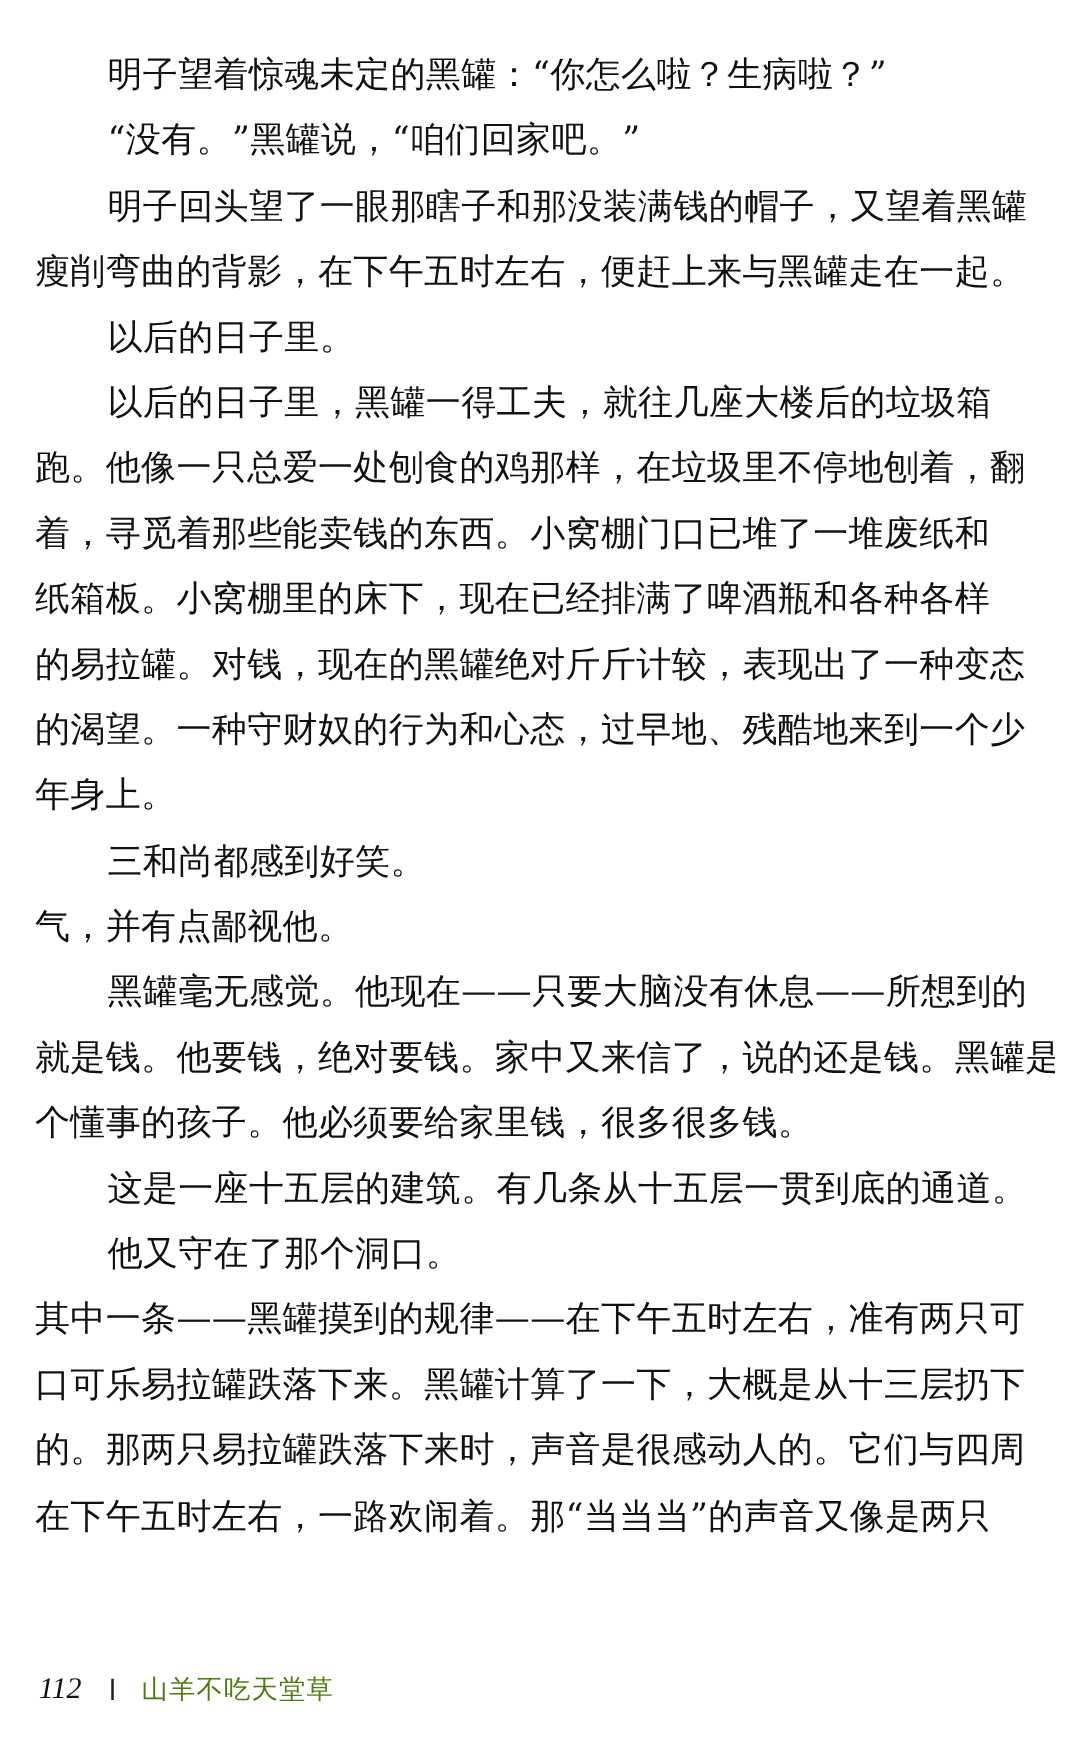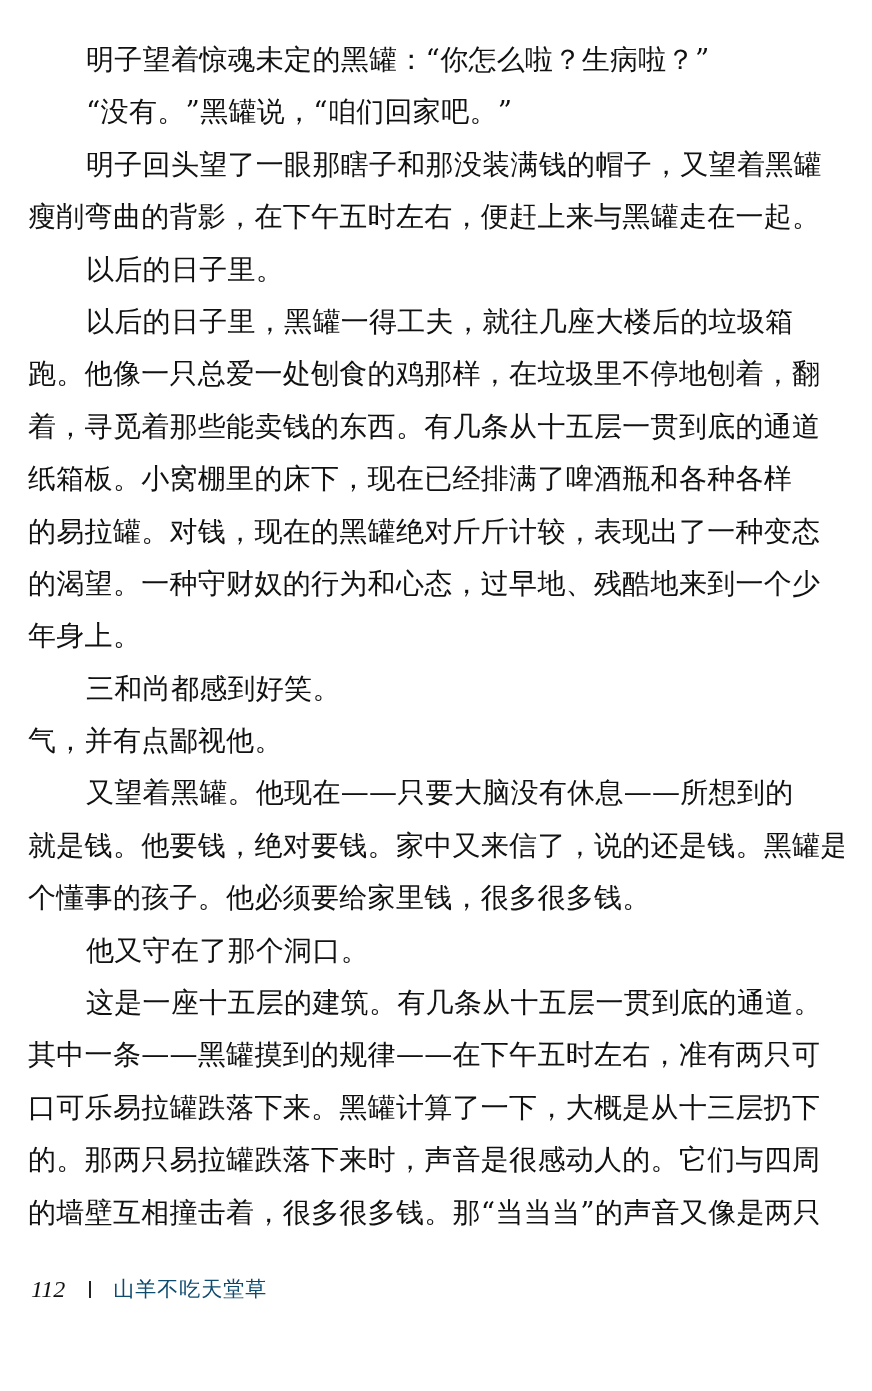--- a/index.html
+++ b/index.html
@@ -2,51 +2,51 @@
 <html><head>
 <meta charset="utf-8">
 <style>
   html, body { margin: 0; padding: 0; background: #ffffff; }
   body { width: 872px; height: 1391px; position: relative; overflow: hidden;
          font-family: "DejaVu Serif", "Liberation Serif", serif; color: #111111; }
   .page { position: absolute; left: 28px; top: 34px; width: 816px; }
   .line { height: 52.4px; line-height: 52.4px; font-size: 28px; white-space: nowrap;
           overflow: hidden; letter-spacing: 0.3px; }
   .line.indent { padding-left: 58px; }
-  .footer { position: absolute; left: 31px; top: 1271px; height: 36px; display: flex; align-items: center; }
+  .footer { position: absolute; left: 31px; top: 1333px; height: 36px; display: flex; align-items: center; }
   .page-num { font-family: "Liberation Serif", serif; font-style: italic; font-size: 24px; color: #111; }
   .sep { display: inline-block; width: 2px; height: 17px; background: #222; margin: 0 22px 0 24px; }
-  .book-title { font-family: "DejaVu Sans", sans-serif; font-size: 21px; color: #0c4a6e; letter-spacing: 1px; }
+  .book-title { font-family: "DejaVu Sans", sans-serif; font-size: 21px; color: #4d7c0f; letter-spacing: 1px; }
 </style>
 </head>
 <body>
 
 <div class="page">
   <div class="line indent">明子望着惊魂未定的黑罐：“你怎么啦？生病啦？”</div>
   <div class="line indent">“没有。”黑罐说，“咱们回家吧。”</div>
   <div class="line indent">明子回头望了一眼那瞎子和那没装满钱的帽子，又望着黑罐</div>
   <div class="line">瘦削弯曲的背影，在下午五时左右，便赶上来与黑罐走在一起。</div>
   <div class="line indent">以后的日子里。</div>
   <div class="line indent">以后的日子里，黑罐一得工夫，就往几座大楼后的垃圾箱</div>
   <div class="line">跑。他像一只总爱一处刨食的鸡那样，在垃圾里不停地刨着，翻</div>
-  <div class="line">着，寻觅着那些能卖钱的东西。有几条从十五层一贯到底的通道</div>
+  <div class="line">着，寻觅着那些能卖钱的东西。小窝棚门口已堆了一堆废纸和</div>
   <div class="line">纸箱板。小窝棚里的床下，现在已经排满了啤酒瓶和各种各样</div>
   <div class="line">的易拉罐。对钱，现在的黑罐绝对斤斤计较，表现出了一种变态</div>
   <div class="line">的渴望。一种守财奴的行为和心态，过早地、残酷地来到一个少</div>
   <div class="line">年身上。</div>
   <div class="line indent">三和尚都感到好笑。</div>
   <div class="line">气，并有点鄙视他。</div>
-  <div class="line indent">又望着黑罐。他现在——只要大脑没有休息——所想到的</div>
+  <div class="line indent">黑罐毫无感觉。他现在——只要大脑没有休息——所想到的</div>
   <div class="line">就是钱。他要钱，绝对要钱。家中又来信了，说的还是钱。黑罐是</div>
   <div class="line">个懂事的孩子。他必须要给家里钱，很多很多钱。</div>
+  <div class="line indent">这是一座十五层的建筑。有几条从十五层一贯到底的通道。</div>
   <div class="line indent">他又守在了那个洞口。</div>
-  <div class="line indent">这是一座十五层的建筑。有几条从十五层一贯到底的通道。</div>
   <div class="line">其中一条——黑罐摸到的规律——在下午五时左右，准有两只可</div>
   <div class="line">口可乐易拉罐跌落下来。黑罐计算了一下，大概是从十三层扔下</div>
   <div class="line">的。那两只易拉罐跌落下来时，声音是很感动人的。它们与四周</div>
-  <div class="line">的墙壁互相撞击着，很多很多钱。那“当当当”的声音又像是两只</div>
+  <div class="line">在下午五时左右，一路欢闹着。那“当当当”的声音又像是两只</div>
 </div>
 
 <div class="footer">
   <span class="page-num">112</span>
   <span class="sep"></span>
   <span class="book-title">山羊不吃天堂草</span>
 </div>
 
 </body></html>

